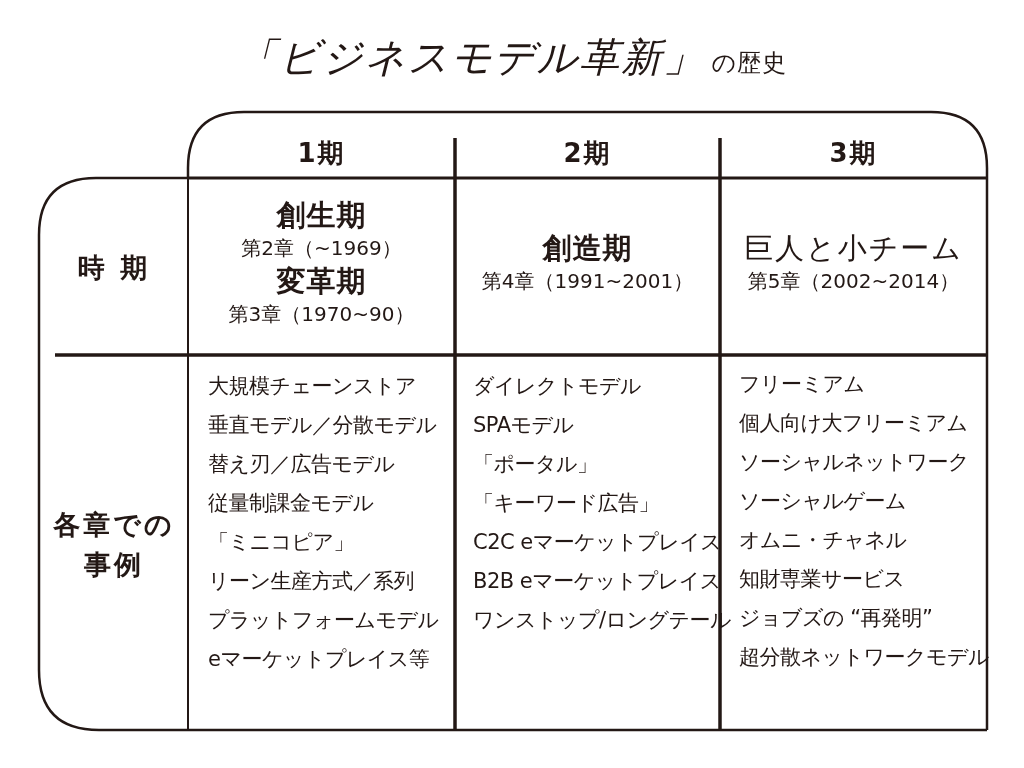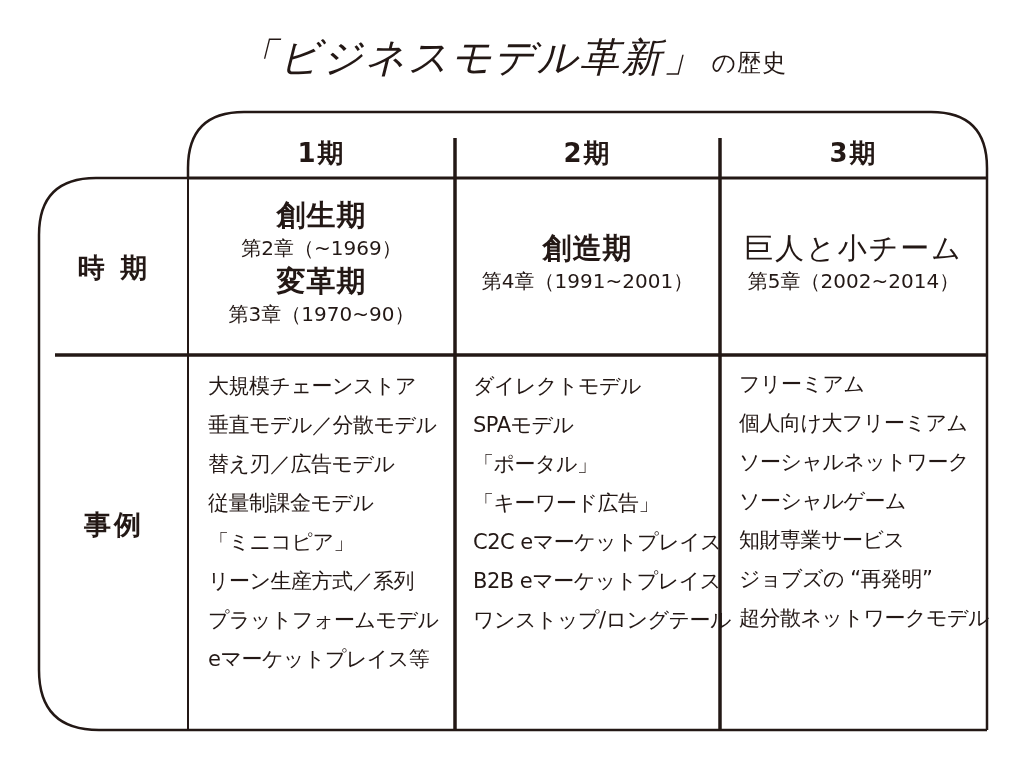--- a/index.html
+++ b/index.html
@@ -62,20 +62,21 @@
 <div class="abs title">
   <span class="title-main">「ビジネスモデル革新」</span><span class="title-sub">の歴史</span>
 </div>
 
 <div class="abs col-head" style="left:188px;width:267px;">1期</div>
 <div class="abs col-head" style="left:455px;width:265px;">2期</div>
 <div class="abs col-head" style="left:720px;width:267px;">3期</div>
 
 <div class="abs row-label" style="top:248px;">時 期</div>
 <div class="abs row-label" style="top:505px;">
+  <div>各章での</div>
   <div>事例</div>
 </div>
 
 <div class="abs era-cell" style="left:188px;width:267px;top:196px;">
   <div class="era-name">創生期</div>
   <div class="era-chapter">第2章（~1969）</div>
   <div class="era-name" style="text-align:center;">変革期</div>
   <div class="era-chapter">第3章（1970~90）</div>
 </div>
 
@@ -108,16 +109,17 @@
   <li>C2C eマーケットプレイス</li>
   <li>B2B eマーケットプレイス</li>
   <li>ワンストップ/ロングテール</li>
 </ul>
 
 <ul class="abs case-list" style="left:739px;top:365px;">
   <li>フリーミアム</li>
   <li>個人向け大フリーミアム</li>
   <li>ソーシャルネットワーク</li>
   <li>ソーシャルゲーム</li>
+  <li>オムニ・チャネル</li>
   <li>知財専業サービス</li>
   <li>ジョブズの “再発明”</li>
   <li>超分散ネットワークモデル</li>
 </ul>
 
 </body></html>

